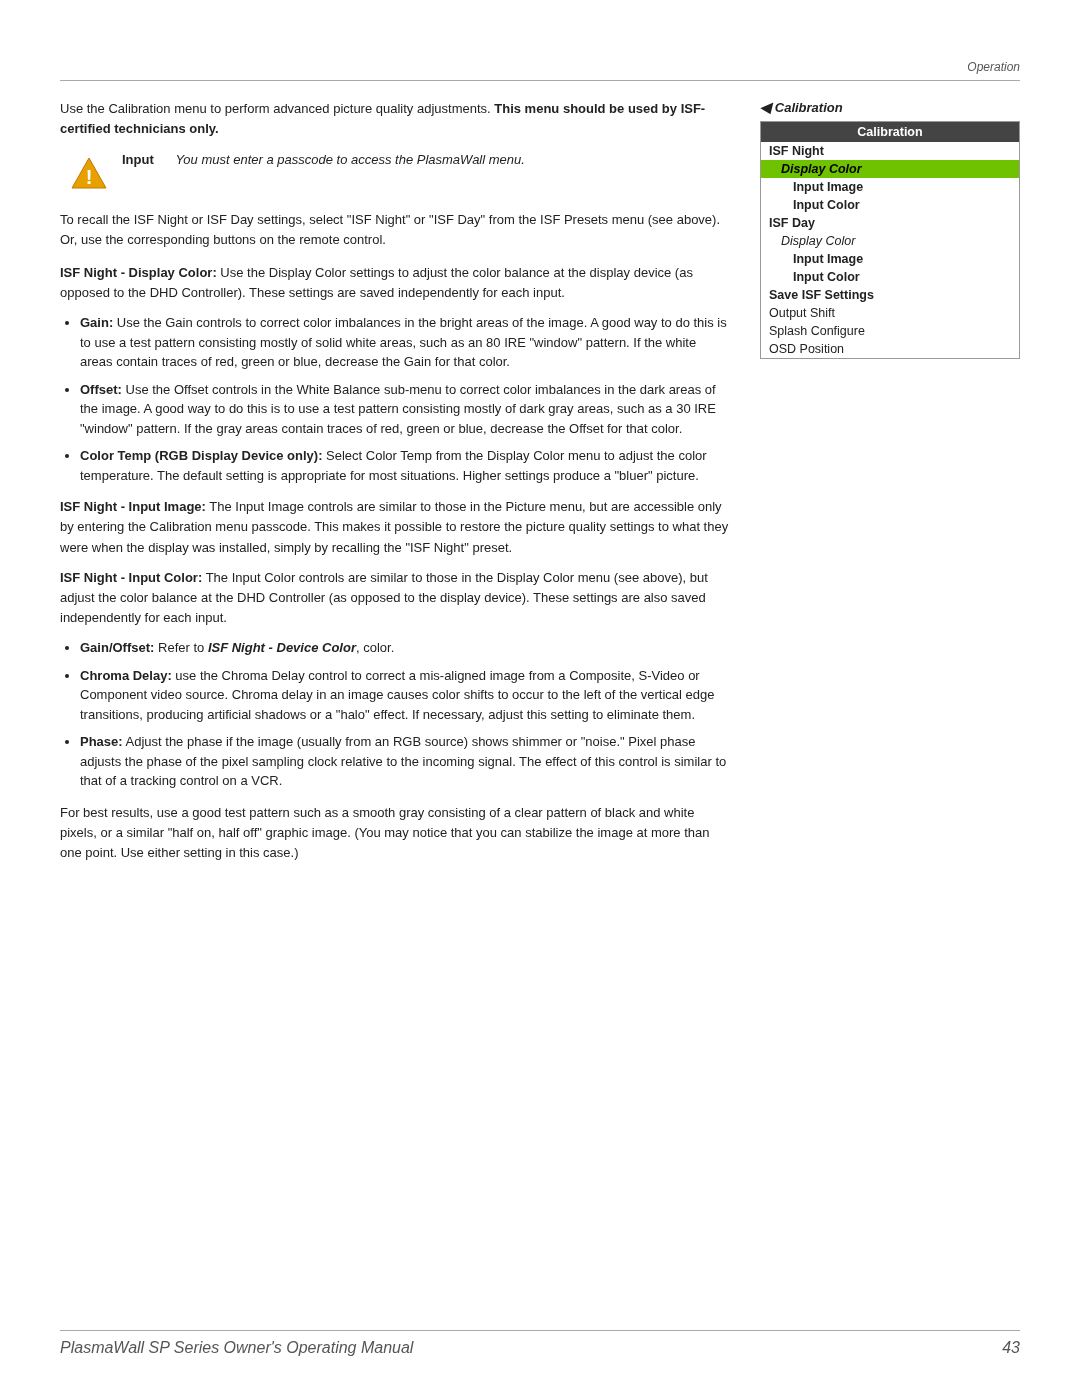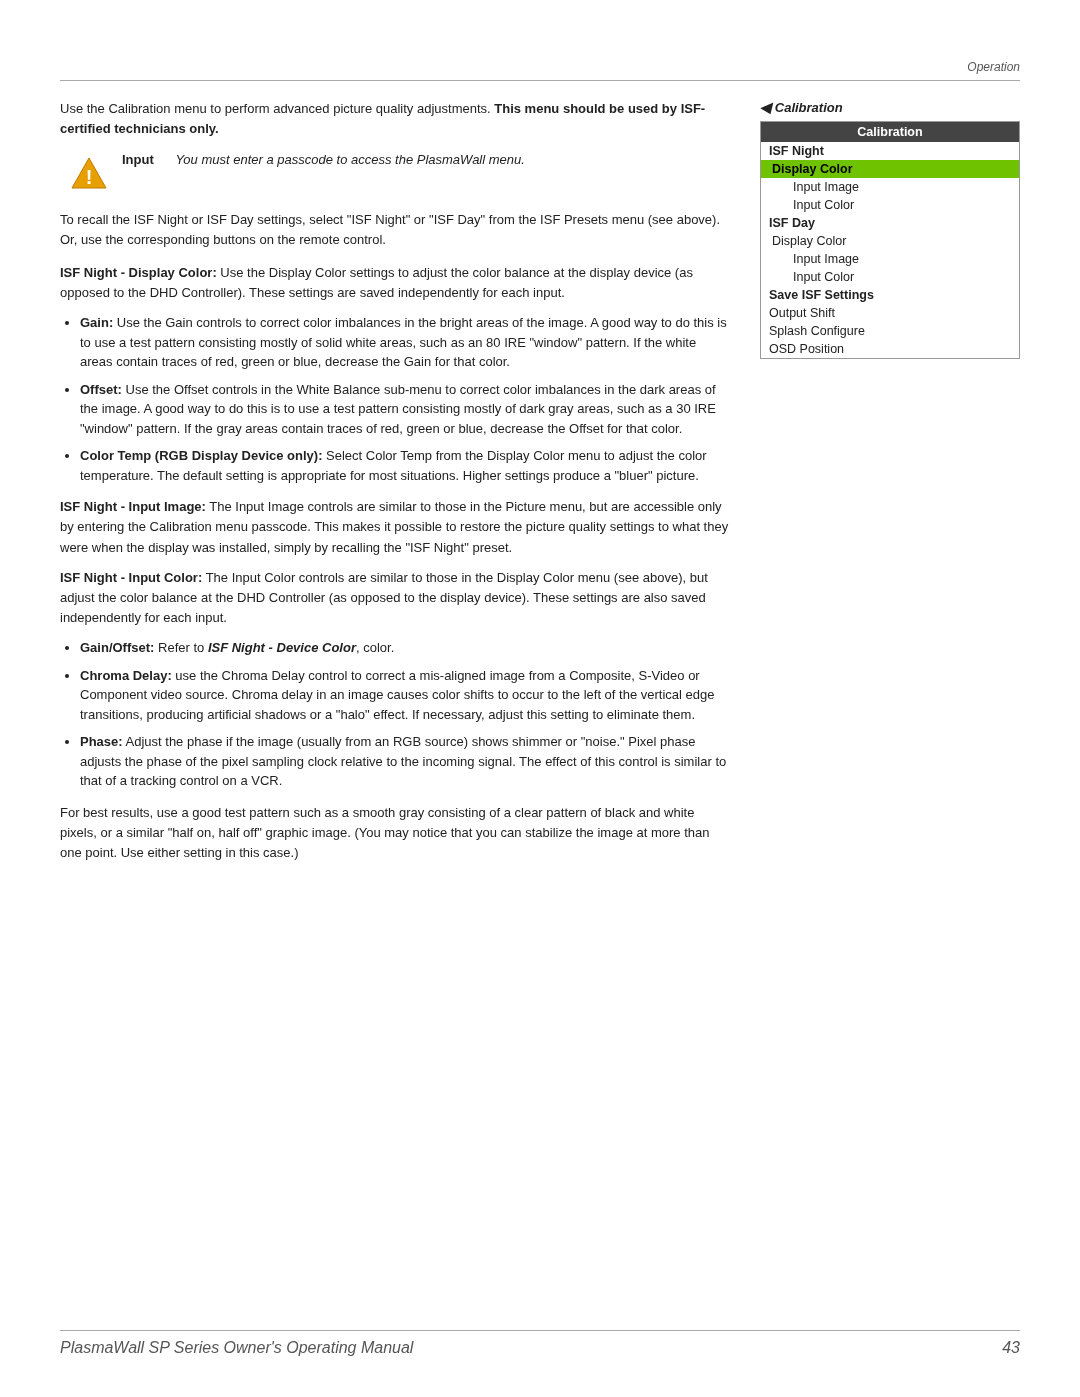--- a/index.html
+++ b/index.html
@@ -62,22 +62,22 @@
       background: #444;
       color: #fff;
       font-weight: bold;
       padding: 3px 8px;
       text-align: center;
     }
     .menu-item {
       padding: 2px 8px;
       color: #222;
     }
-    .menu-item.indent1 { padding-left: 11px; }
-    .menu-item.indent2 { padding-left: 32px; }
+    .menu-item.indent1 { padding-left: 20px; font-style: italic; }
+    .menu-item.indent2 { padding-left: 32px; font-weight: bold; }
     .menu-item.highlighted {
       background: #6ec200;
       color: #000;
       font-weight: bold;
     }
     .menu-item.bold-item { font-weight: bold; }
     
     .intro-para {
       margin-bottom: 14px;
       line-height: 1.5;

